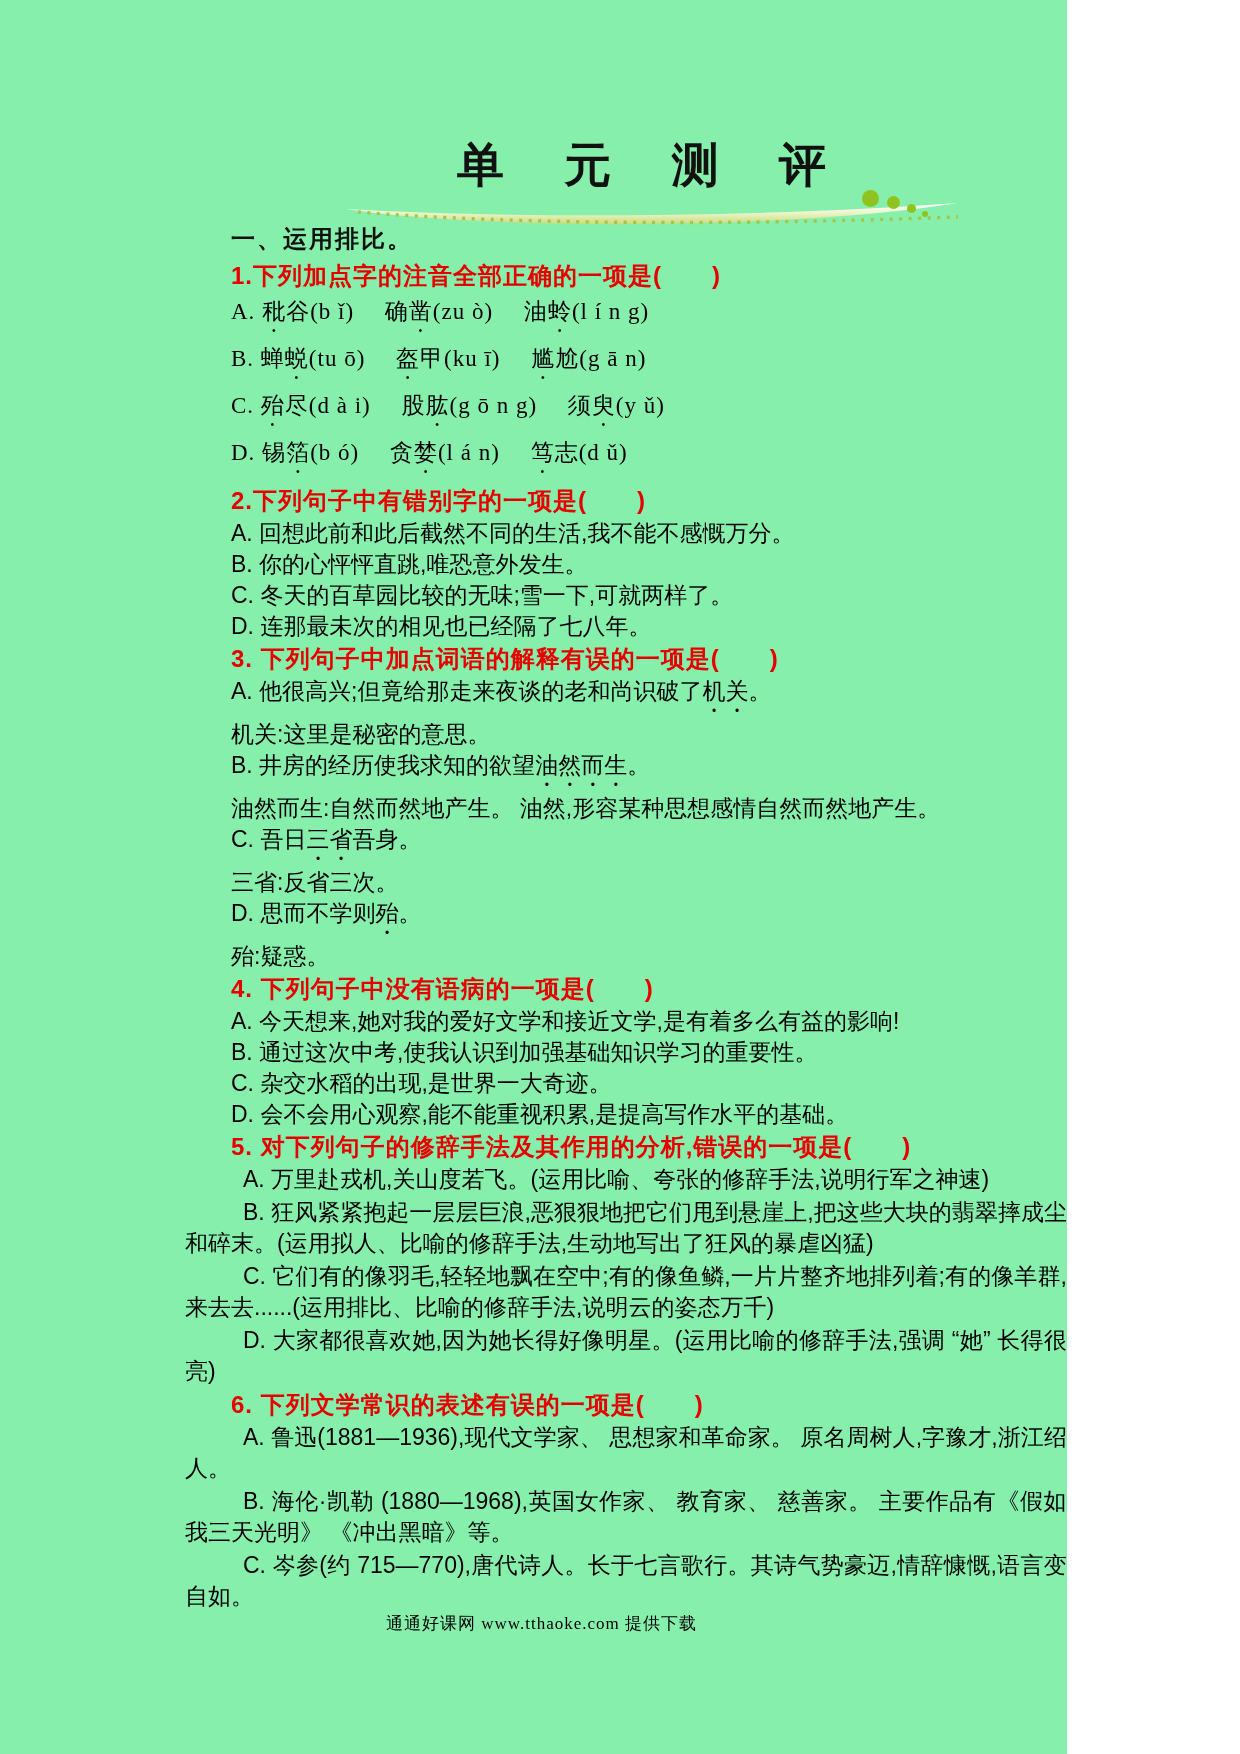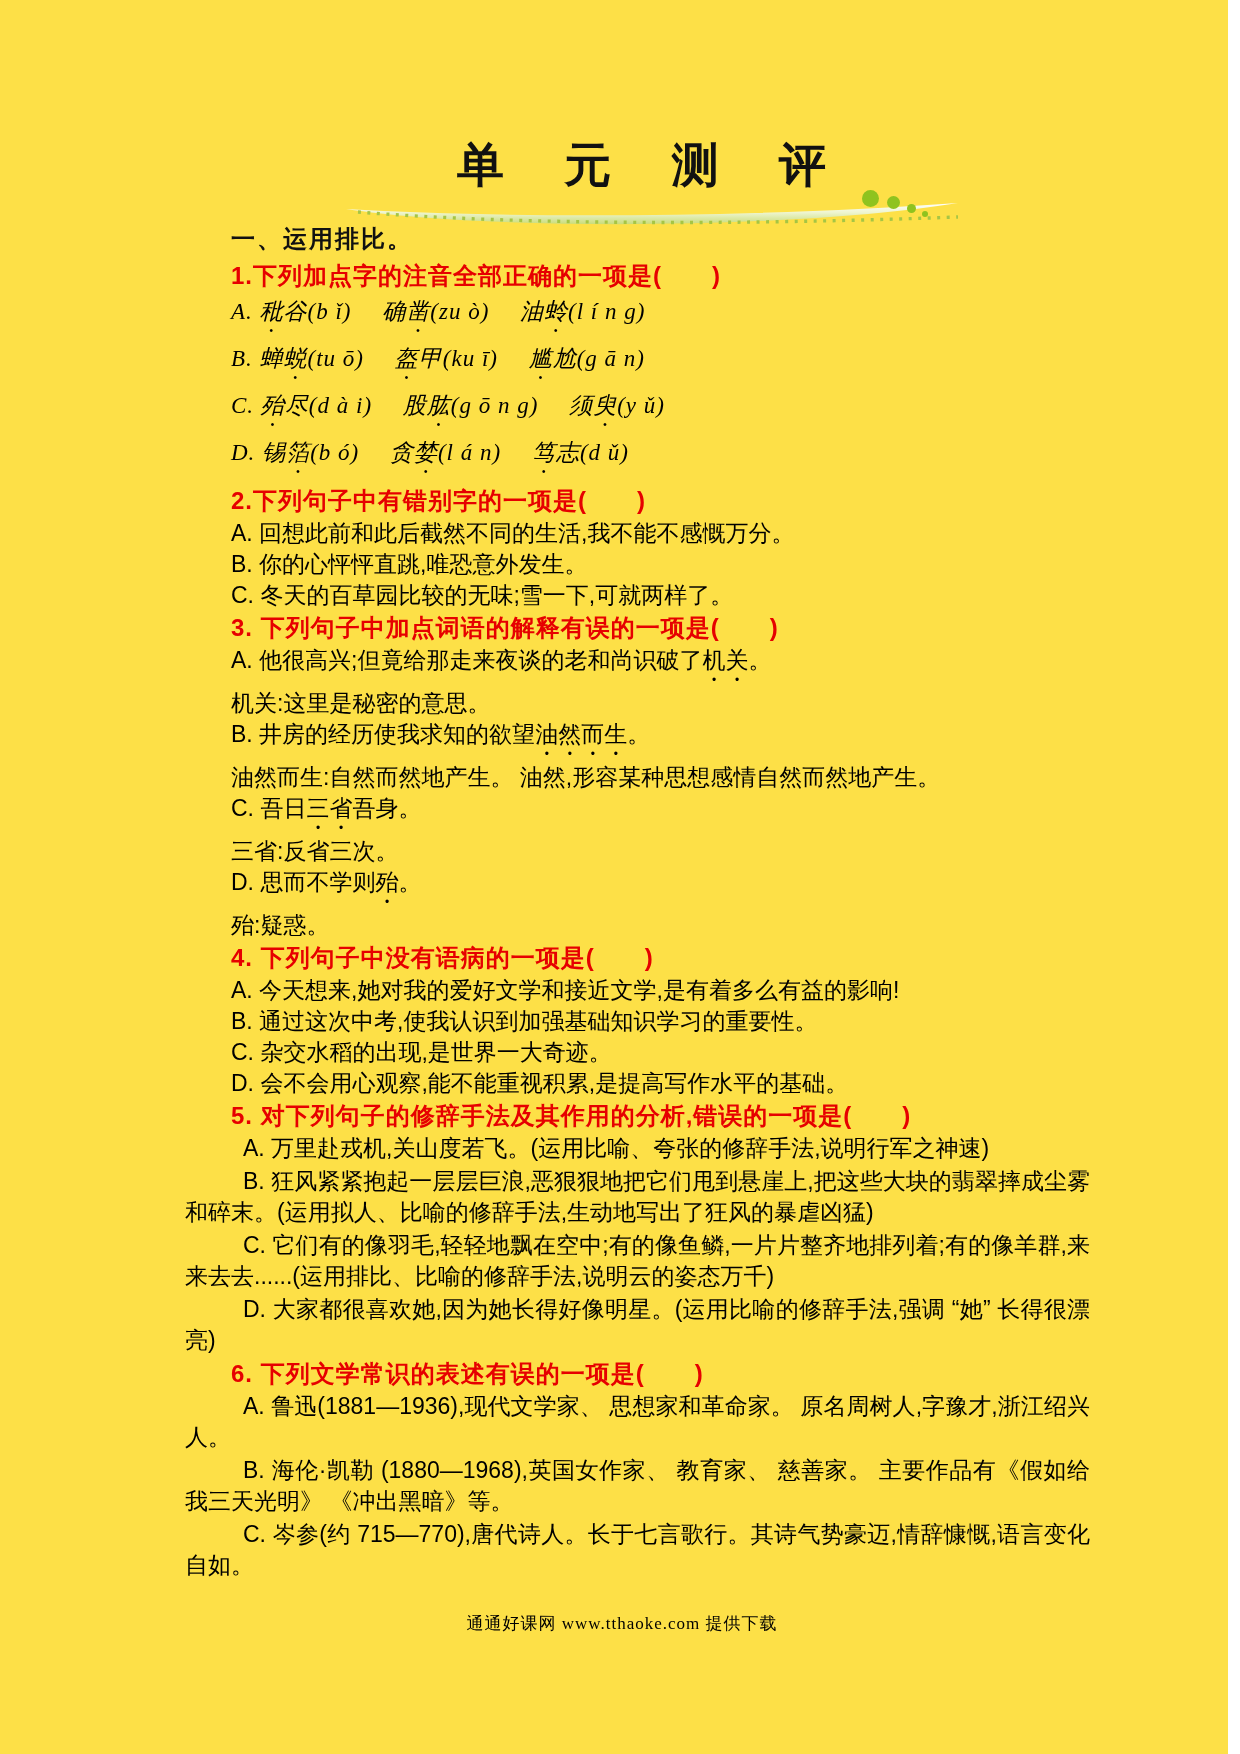--- a/index.html
+++ b/index.html
@@ -2,26 +2,25 @@
 <html><head>
 <meta charset="utf-8">
 <style>
   :root{
     --red:#e60000;
     --green:#8fc31f;
   }
   html,body{margin:0;padding:0;background:#ffffff;}
   .page{
     position:relative;
-    width:1192px;height:1754px;
-    background:#fde047;
+    width:1067px;height:1754px;
+    background:#86efac;
     overflow:hidden;
     font-family:"Liberation Sans","DejaVu Sans",sans-serif;
     color:#000;
-    padding-left:36px;
   }
 
   
   .banner{position:absolute;left:340px;top:128px;width:625px;height:104px;}
   .banner-title{
     position:absolute;left:0;top:6px;width:100%;margin:0;
     text-align:center;
     font-size:47px;font-weight:900;letter-spacing:22px;
     font-family:"DejaVu Sans","Liberation Sans",sans-serif;
     color:#111;white-space:nowrap;
@@ -46,21 +45,20 @@
     margin:2px 0 2px;padding-left:46px;
     font-size:24px;font-weight:bold;color:var(--red);
     letter-spacing:1px;line-height:31px;
   }
   .qblock p.line{margin:1px 0;line-height:30px;}
   .qblock.flush p.line{padding-left:46px;}
   .qblock.pinyin p.line{
     margin:6px 0;
     font-family:"Liberation Serif","DejaVu Serif",serif;
     letter-spacing:1px;
-    font-style:italic;
   }
   .qblock.indent p.line{
     text-indent:58px;margin:2px 0;line-height:31px;
     text-align:justify;
   }
   .qblock.indent .qheading{padding-left:46px;}
 
   
   .em-dot{
     -webkit-text-emphasis:filled dot #000;
@@ -109,20 +107,21 @@
           <p class="line opt">A. <span class="em-dot">秕</span>谷(b ǐ)　 确<span class="em-dot">凿</span>(zu ò)　 油<span class="em-dot">蛉</span>(l í n g)</p>
           <p class="line opt">B. 蝉<span class="em-dot">蜕</span>(tu ō)　 <span class="em-dot">盔</span>甲(ku ī)　 <span class="em-dot">尴</span>尬(g ā n)</p>
           <p class="line opt">C. <span class="em-dot">殆</span>尽(d à i)　 股<span class="em-dot">肱</span>(g ō n g)　 须<span class="em-dot">臾</span>(y ǔ)</p>
           <p class="line opt">D. 锡<span class="em-dot">箔</span>(b ó)　 贪<span class="em-dot">婪</span>(l á n)　 <span class="em-dot">笃</span>志(d ǔ)</p>
         </section>
         <section class="qblock flush">
           <h3 class="qheading" style="color: rgb(230, 0, 0);">2.下列句子中有错别字的一项是(　　)</h3>
           <p class="line opt">A. 回想此前和此后截然不同的生活,我不能不感慨万分。</p>
           <p class="line opt">B. 你的心怦怦直跳,唯恐意外发生。</p>
           <p class="line opt">C. 冬天的百草园比较的无味;雪一下,可就两样了。</p>
+          <p class="line opt">D. 连那最未次的相见也已经隔了七八年。</p>
         </section>
         <section class="qblock flush">
           <h3 class="qheading" style="color: rgb(230, 0, 0);">3. 下列句子中加点词语的解释有误的一项是(　　)</h3>
           <p class="line opt">A. 他很高兴;但竟给那走来夜谈的老和尚识破了<span class="em-dot">机关</span>。</p>
           <p class="line expl">机关:这里是秘密的意思。</p>
           <p class="line opt">B. 井房的经历使我求知的欲望<span class="em-dot">油然而生</span>。</p>
           <p class="line expl">油然而生:自然而然地产生。 油然,形容某种思想感情自然而然地产生。</p>
           <p class="line opt">C. 吾日<span class="em-dot">三省</span>吾身。</p>
           <p class="line expl">三省:反省三次。</p>
           <p class="line opt">D. 思而不学则<span class="em-dot">殆</span>。</p>

